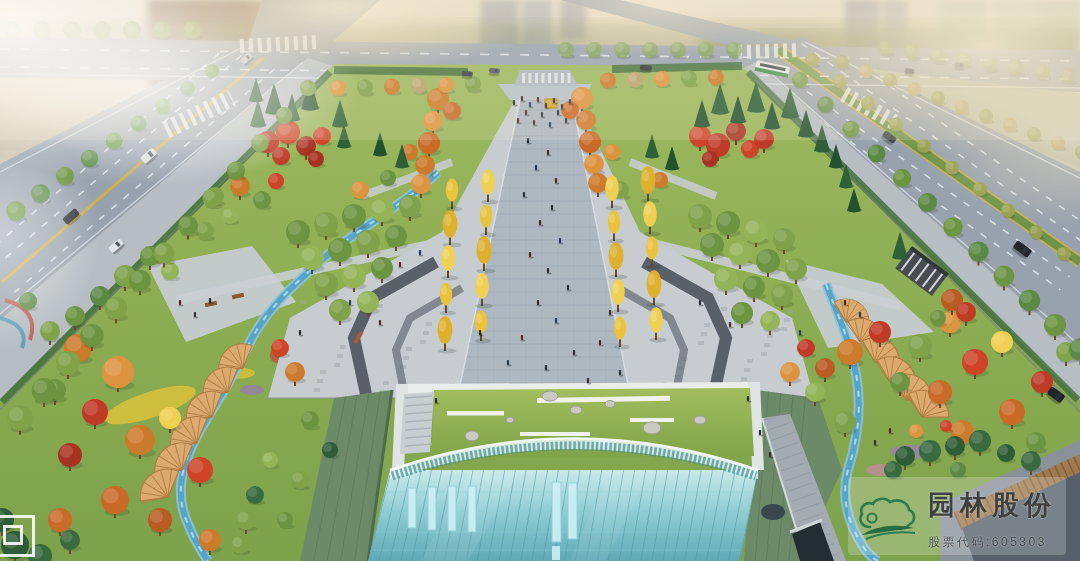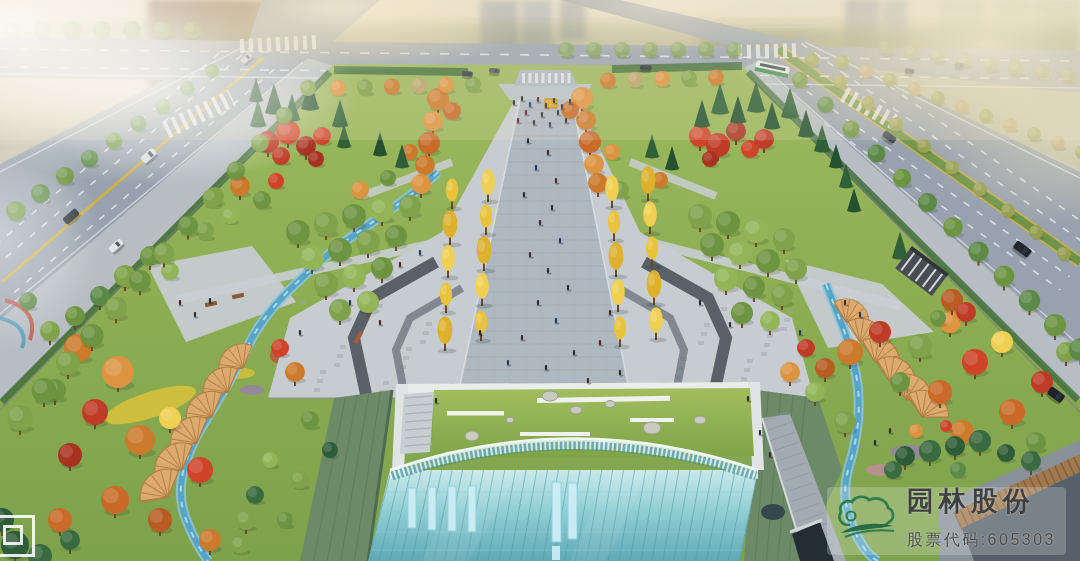--- a/index.html
+++ b/index.html
@@ -1,23 +1,23 @@
 <!DOCTYPE html>
 <html><head>
 <meta charset="utf-8">
 <style>
   html,body{margin:0;padding:0;background:#222;}
   #stage{position:relative;width:1080px;height:561px;overflow:hidden;font-family:"Liberation Sans",sans-serif;background:#c9c2ae;}
   #scene{position:absolute;left:0;top:0;}
   
   #watermark{position:absolute;right:14px;bottom:6px;display:flex;align-items:center;gap:10px;
-    padding:0 10px 6px 8px;border-radius:4px;background:rgba(252,252,250,0.22);}
+    padding:14px 10px 6px 8px;border-radius:4px;background:rgba(252,252,250,0.22);}
   #wm-text{display:flex;flex-direction:column;line-height:1.05;}
   #wm-name{font-size:27px;font-weight:bold;color:#3f4040;letter-spacing:5px;text-shadow:0 0 2px rgba(255,255,255,.6);}
-  #wm-stock{font-size:16px;color:#4a4c4c;letter-spacing:2.5px;margin-top:17px;text-shadow:0 0 2px rgba(255,255,255,.6);}
+  #wm-stock{font-size:12px;color:#4a4c4c;letter-spacing:2.5px;margin-top:17px;text-shadow:0 0 2px rgba(255,255,255,.6);}
   
   #corner-mark{position:absolute;left:-7px;bottom:4px;width:36px;height:36px;
     border:3px solid rgba(255,255,255,.92);opacity:.95;}
   #corner-mark .inner{position:absolute;left:7px;top:7px;width:14px;height:14px;border:3px solid rgba(255,255,255,.92);}
 </style>
 </head>
 <body>
 
 <div id="stage">
 <svg id="scene" width="1080" height="561" viewBox="0 0 1080 561">

